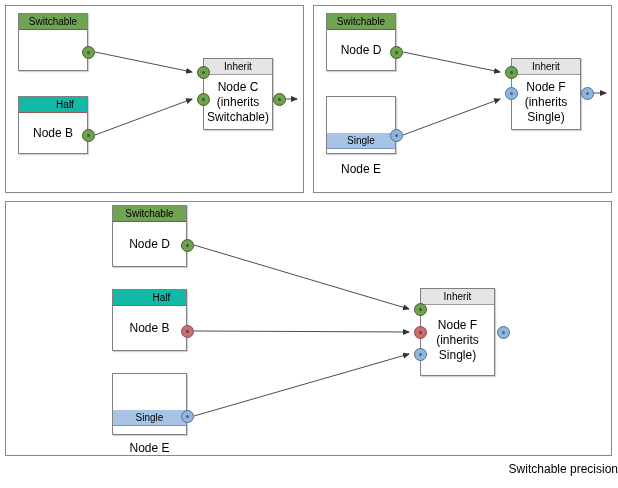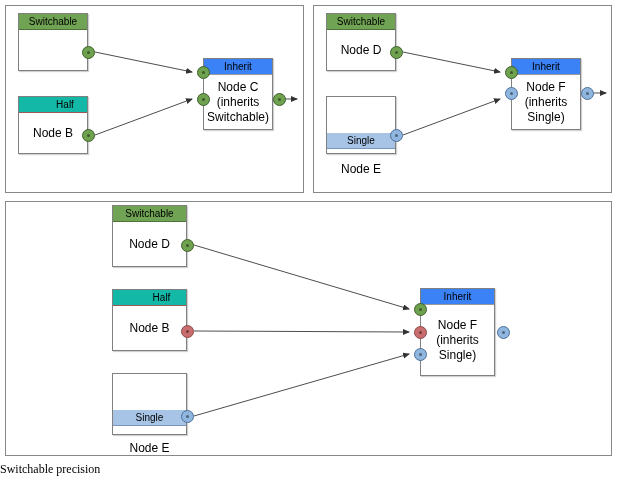--- a/index.html
+++ b/index.html
@@ -39,21 +39,21 @@
     line-height: 15px;
     text-align: center;
     font-size: 10px;
     border-bottom: 1px solid #707070;
     white-space: nowrap;
     overflow: hidden;
   }
   .hdr-switchable { background: #70A353; border-bottom-color: #4d7339; }
   .hdr-half       { background: #14b8a6; border-bottom-color: #9c5757; padding-left: 24px; }
   .hdr-single     { background: #A7C4E6; border-bottom-color: #7896bb; margin-top: 36px; }
-  .hdr-inherit    { background: #3b82f6; border-bottom-color: #9a9a9a; }
+  .hdr-inherit    { background: #e5e5e5; border-bottom-color: #9a9a9a; }
 
   .node-body {
     display: flex;
     align-items: center;
     justify-content: center;
     text-align: center;
     font-size: 12px;
     line-height: 15px;
     padding: 0 2px;
     box-sizing: border-box;
@@ -90,23 +90,22 @@
     border-radius: 50%;
     background: rgba(0,0,0,0.45);
   }
   .port-green { background: #6FA24F; border-color: #3f5f2d; }
   .port-red   { background: #C96E6E; border-color: #8d4a4a; }
   .port-blue  { background: #8FB6DF; border-color: #4e7099; }
 
   .caption {
     position: absolute;
     width: 100%;
-    text-align: left;
+    text-align: right;
     font-size: 12px;
-    font-family: Liberation Serif, serif;
   }
 </style>
 </head>
 <body>
 
 <div id="stage">
 
   <div class="panel" style="left:5px; top:5px; width:299px; height:188px;">
   </div>
 

